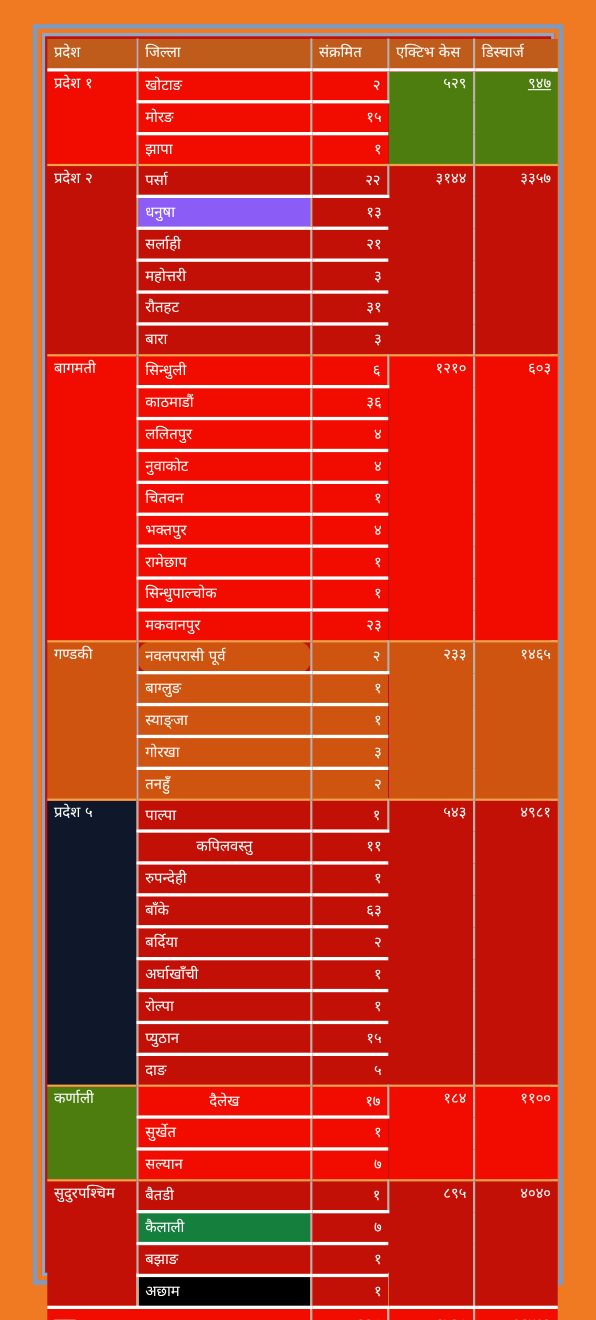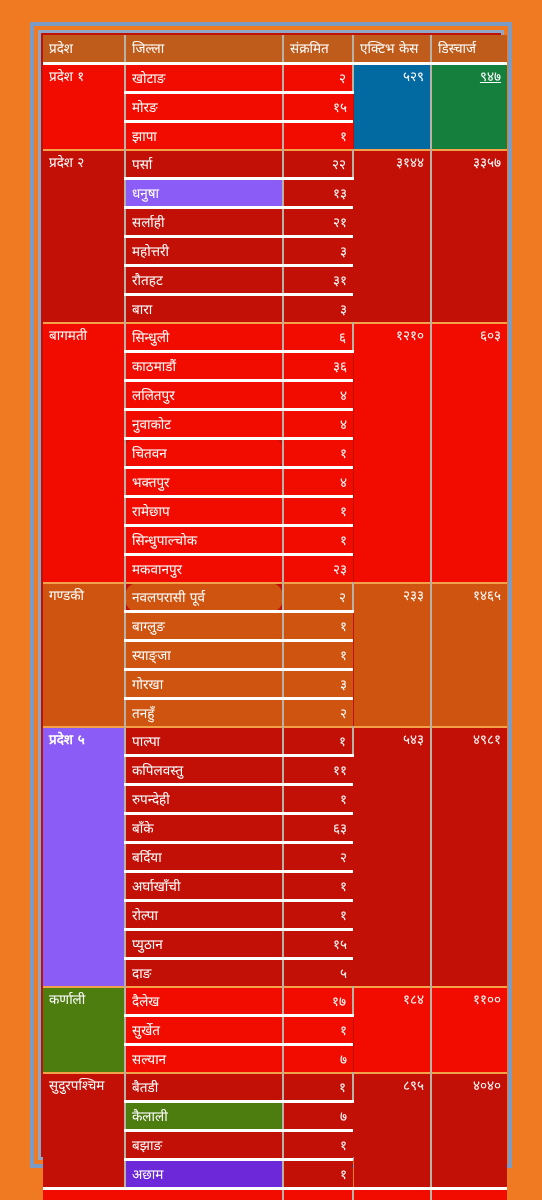--- a/index.html
+++ b/index.html
@@ -127,22 +127,22 @@
           <th>संक्रमित</th>
           <th>एक्टिभ केस</th>
           <th>डिस्चार्ज</th>
         </tr>
       </thead>
       <tbody id="tbody">
           <tr class="group-start first">
             <td class="prov" rowspan="3" style="background: rgb(242, 12, 0);">प्रदेश १</td>
             <td class="dist" style="background: rgb(242, 12, 0);">खोटाङ</td>
             <td class="inf" style="background: rgb(242, 12, 0);">२</td>
-            <td class="act" rowspan="3" style="background: #0369a1; margin-left: 24px;">५२९</td>
-            <td class="dis" rowspan="3" style="background: #15803d; text-decoration: underline;">९४७</td>
+            <td class="act" rowspan="3" style="background: #4d7c0f; margin-left: 24px;">५२९</td>
+            <td class="dis" rowspan="3" style="background: #4d7c0f; text-decoration: underline;">९४७</td>
           </tr>
           <tr>
             <td class="dist" style="background: rgb(242, 12, 0);">मोरङ</td>
             <td class="inf" style="background: rgb(242, 12, 0);">१५</td>
           </tr>
           <tr class=" last-of-group">
             <td class="dist" style="background: rgb(242, 12, 0);">झापा</td>
             <td class="inf" style="background: rgb(242, 12, 0);">१</td>
           </tr>
           <tr class="group-start">
@@ -185,21 +185,21 @@
           </tr>
           <tr>
             <td class="dist" style="background: rgb(242, 12, 0);">ललितपुर</td>
             <td class="inf" style="background: rgb(242, 12, 0);">४</td>
           </tr>
           <tr>
             <td class="dist" style="background: rgb(242, 12, 0);">नुवाकोट</td>
             <td class="inf" style="background: rgb(242, 12, 0);">४</td>
           </tr>
           <tr>
-            <td class="dist" style="background: rgb(242, 12, 0); border-radius: 10px;">चितवन</td>
+            <td class="dist" style="background: rgb(242, 12, 0);">चितवन</td>
             <td class="inf" style="background: rgb(242, 12, 0);">१</td>
           </tr>
           <tr>
             <td class="dist" style="background: rgb(242, 12, 0);">भक्तपुर</td>
             <td class="inf" style="background: rgb(242, 12, 0);">४</td>
           </tr>
           <tr>
             <td class="dist" style="background: rgb(242, 12, 0);">रामेछाप</td>
             <td class="inf" style="background: rgb(242, 12, 0);">१</td>
           </tr>
@@ -228,28 +228,28 @@
           </tr>
           <tr>
             <td class="dist" style="background: rgb(206, 84, 16);">गोरखा</td>
             <td class="inf" style="background: rgb(206, 84, 16);">३</td>
           </tr>
           <tr class=" last-of-group">
             <td class="dist" style="background: rgb(206, 84, 16);">तनहुँ</td>
             <td class="inf" style="background: rgb(206, 84, 16);">२</td>
           </tr>
           <tr class="group-start">
-            <td class="prov" rowspan="9" style="background: #8b5cf6; font-weight: bold;">प्रदेश ५</td>
+            <td class="prov" rowspan="9" style="background: #0f172a;">प्रदेश ५</td>
             <td class="dist" style="background: rgb(194, 16, 7);">पाल्पा</td>
             <td class="inf" style="background: rgb(194, 16, 7);">१</td>
             <td class="act" rowspan="9" style="background: rgb(194, 16, 7);">५४३</td>
             <td class="dis" rowspan="9" style="background: rgb(194, 16, 7);">४९८१</td>
           </tr>
           <tr>
-            <td class="dist" style="background: rgb(194, 16, 7);">कपिलवस्तु</td>
+            <td class="dist" style="background: rgb(194, 16, 7); text-align: center;">कपिलवस्तु</td>
             <td class="inf" style="background: rgb(194, 16, 7);">११</td>
           </tr>
           <tr>
             <td class="dist" style="background: rgb(194, 16, 7);">रुपन्देही</td>
             <td class="inf" style="background: rgb(194, 16, 7);">१</td>
           </tr>
           <tr>
             <td class="dist" style="background: rgb(194, 16, 7);">बाँके</td>
             <td class="inf" style="background: rgb(194, 16, 7);">६३</td>
           </tr>
@@ -268,50 +268,50 @@
           <tr>
             <td class="dist" style="background: rgb(194, 16, 7);">प्युठान</td>
             <td class="inf" style="background: rgb(194, 16, 7);">१५</td>
           </tr>
           <tr class=" last-of-group">
             <td class="dist" style="background: rgb(194, 16, 7);">दाङ</td>
             <td class="inf" style="background: rgb(194, 16, 7);">५</td>
           </tr>
           <tr class="group-start">
             <td class="prov" rowspan="3" style="background: #4d7c0f;">कर्णाली</td>
-            <td class="dist" style="background: rgb(242, 12, 0);">दैलेख</td>
+            <td class="dist" style="background: rgb(242, 12, 0); text-align: center;">दैलेख</td>
             <td class="inf" style="background: rgb(242, 12, 0);">१७</td>
             <td class="act" rowspan="3" style="background: rgb(242, 12, 0);">१८४</td>
             <td class="dis" rowspan="3" style="background: rgb(242, 12, 0);">११००</td>
           </tr>
           <tr>
             <td class="dist" style="background: rgb(242, 12, 0);">सुर्खेत</td>
             <td class="inf" style="background: rgb(242, 12, 0);">१</td>
           </tr>
           <tr class=" last-of-group">
             <td class="dist" style="background: rgb(242, 12, 0);">सल्यान</td>
             <td class="inf" style="background: rgb(242, 12, 0);">७</td>
           </tr>
           <tr class="group-start">
             <td class="prov" rowspan="4" style="background: rgb(194, 16, 7);">सुदुरपश्चिम</td>
             <td class="dist" style="background: rgb(194, 16, 7);">बैतडी</td>
             <td class="inf" style="background: rgb(194, 16, 7);">१</td>
             <td class="act" rowspan="4" style="background: rgb(194, 16, 7);">८९५</td>
             <td class="dis" rowspan="4" style="background: rgb(194, 16, 7);">४०४०</td>
           </tr>
           <tr>
-            <td class="dist" style="background: #4d7c0f;">कैलाली</td>
+            <td class="dist" style="background: #15803d;">कैलाली</td>
             <td class="inf" style="background: rgb(194, 16, 7);">७</td>
           </tr>
           <tr>
             <td class="dist" style="background: rgb(194, 16, 7);">बझाङ</td>
             <td class="inf" style="background: rgb(194, 16, 7);">१</td>
           </tr>
           <tr class=" last-of-group">
-            <td class="dist" style="background: #6d28d9;">अछाम</td>
+            <td class="dist" style="background: #000000;">अछाम</td>
             <td class="inf" style="background: rgb(194, 16, 7);">१</td>
           </tr>
         </tbody>
       <tfoot>
         <tr>
           <td class="t-label" colspan="2">कुल</td>
           <td class="t-num">३३८</td>
           <td class="t-num">६७३८</td>
           <td class="t-num">१६४९३</td>
         </tr>

